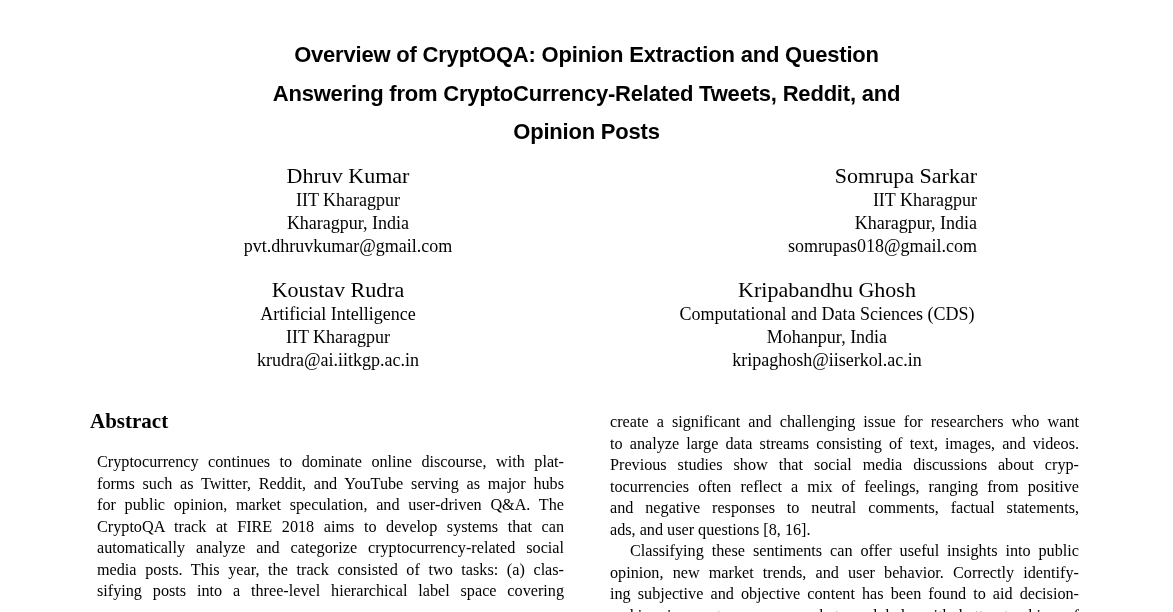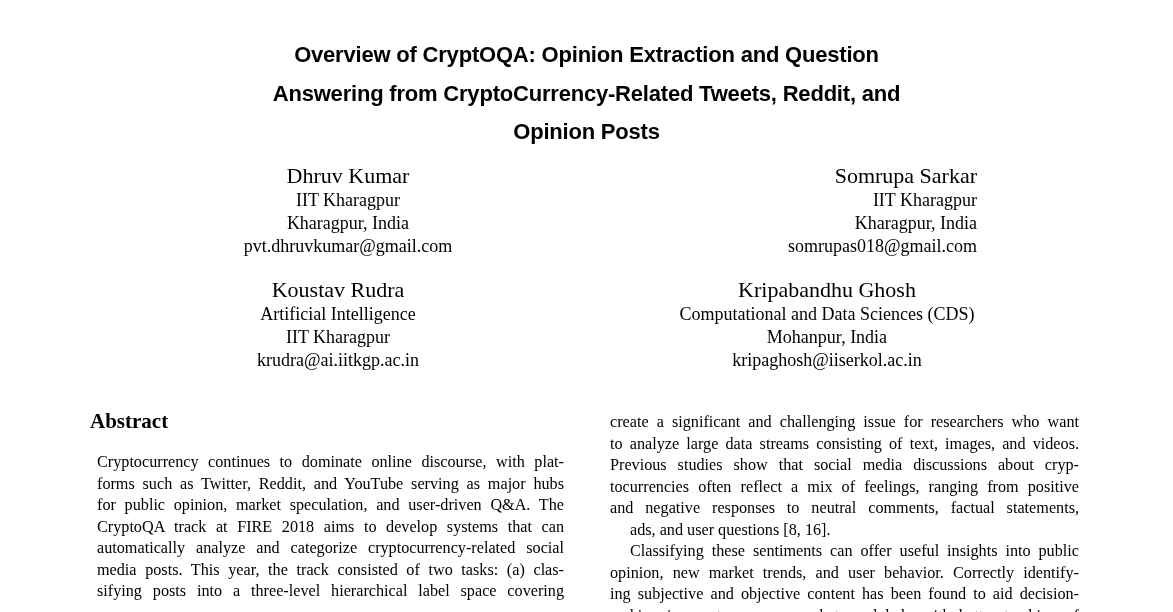--- a/index.html
+++ b/index.html
@@ -2,21 +2,21 @@
 <html><head>
 <meta charset="utf-8">
 <style>
   html, body { margin: 0; padding: 0; background: #ffffff; }
   body { width: 1173px; height: 612px; overflow: hidden; position: relative; color: #111; font-family: "Liberation Serif", "DejaVu Serif", serif; }
   .title { position: absolute; left: 0; top: 36px; width: 1173px; text-align: center; font-family: "Liberation Sans", "DejaVu Sans", sans-serif; font-weight: bold; font-size: 22px; line-height: 38.5px; color: #000; letter-spacing: -0.2px; }
   .author { position: absolute; text-align: center; font-size: 18px; line-height: 23px; color: #000; }
   .author .name { font-size: 22px; line-height: 26px; }
   .col { position: absolute; font-size: 16.2px; line-height: 21.5px; text-align: justify; color: #000; }
   .col .line { display: block; white-space: nowrap; text-align-last: justify; }
-  .col .line.last { text-align-last: left; margin-left: 20px; }
+  .col .line.last { text-align-last: left; }
   .h-abstract { position: absolute; left: 90px; top: 409px; font-family: "Liberation Serif", serif; font-weight: bold; font-size: 21px; color: #000; }
   .indent { padding-left: 20px; }
 </style>
 </head>
 <body>
 
 <div class="title">
   <div>Overview of CryptOQA: Opinion Extraction and Question</div>
   <div>Answering from CryptoCurrency-Related Tweets, Reddit, and</div>
   <div>Opinion Posts</div>

